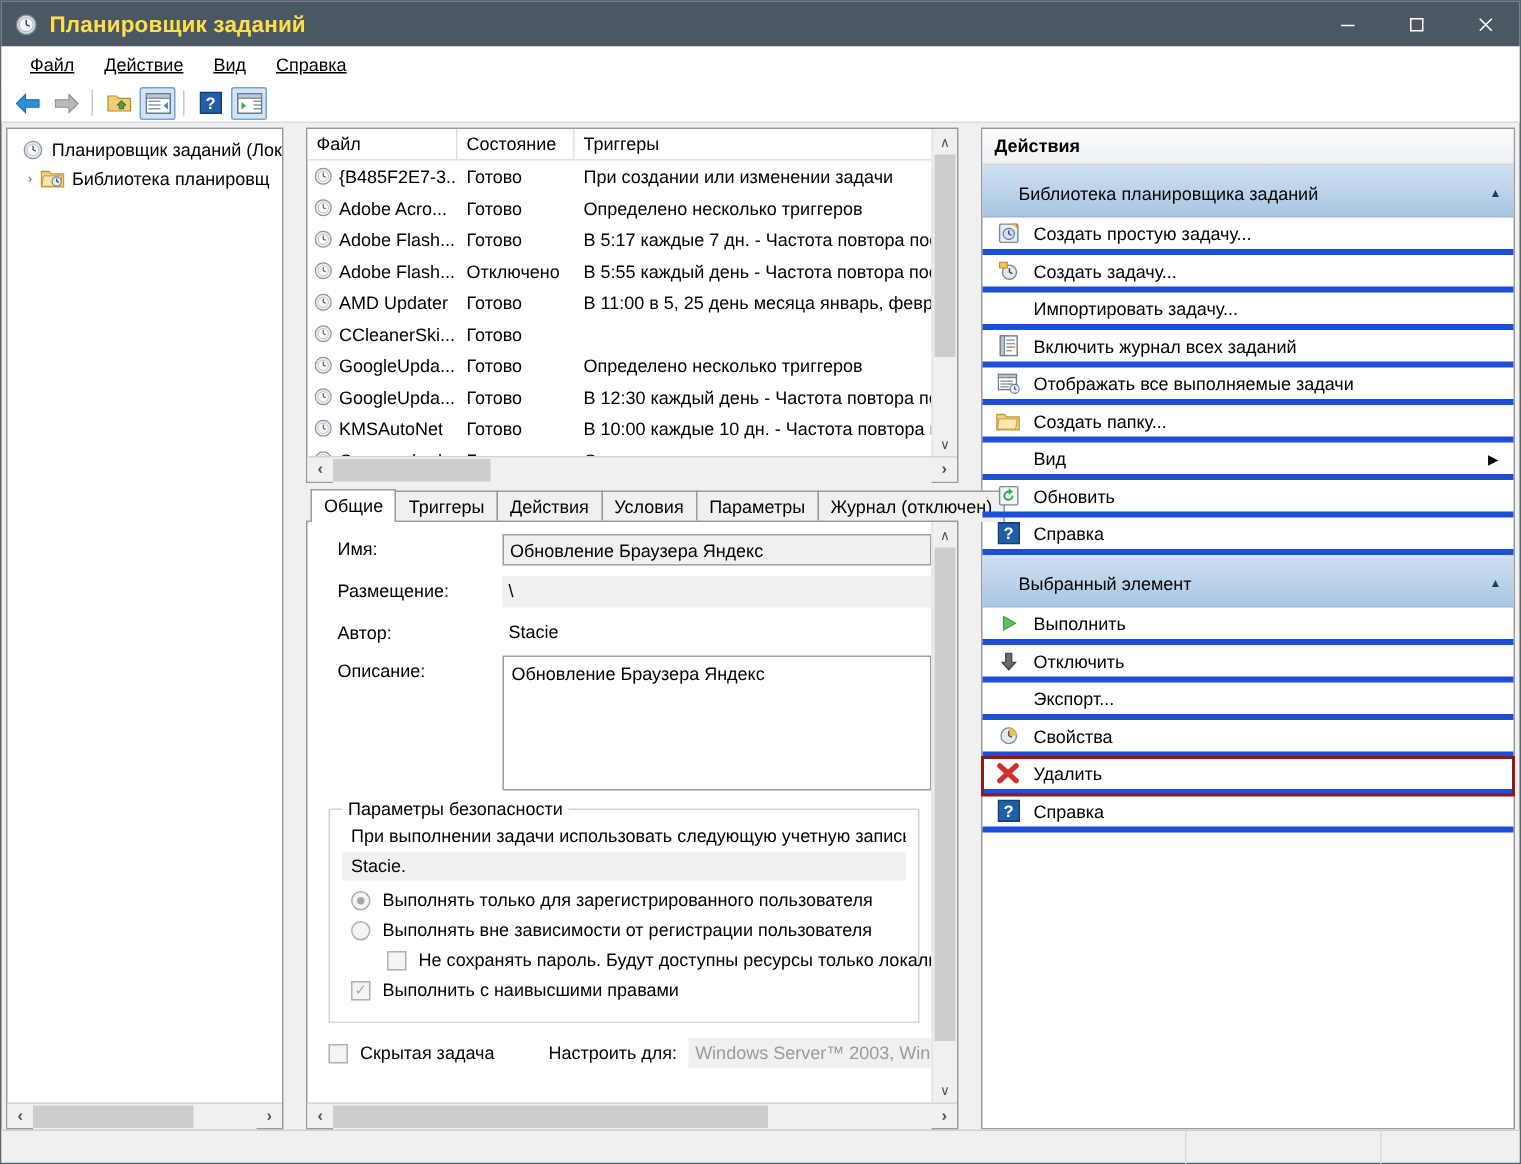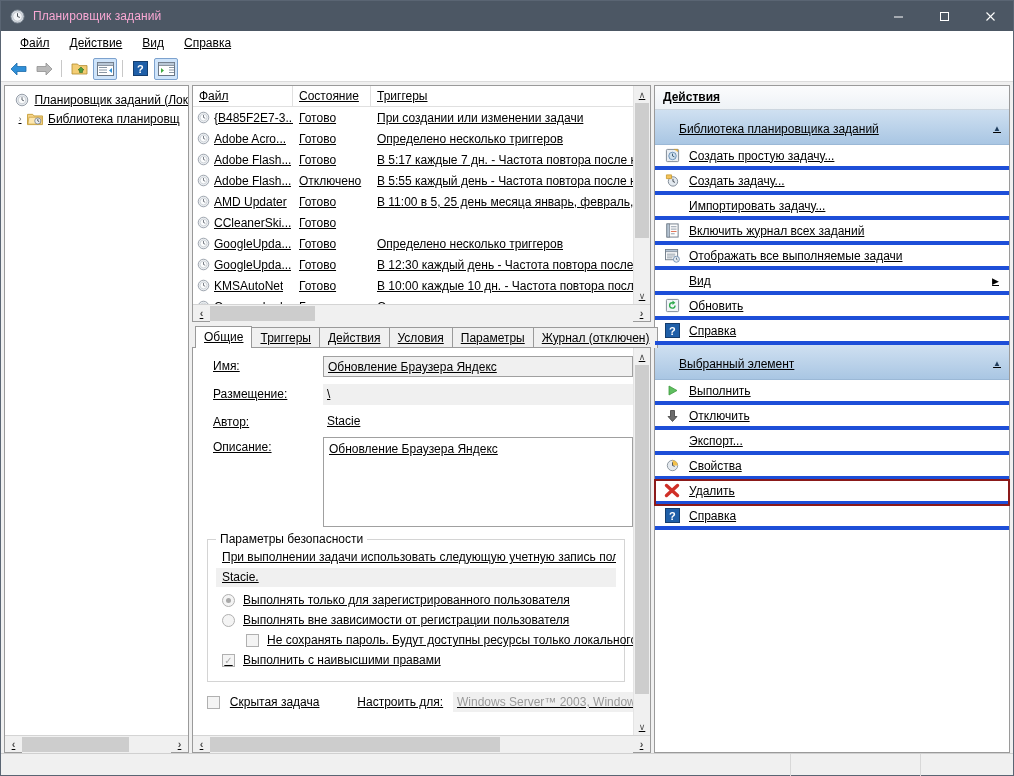--- a/index.html
+++ b/index.html
@@ -21,22 +21,23 @@
   }
 
   
   .titlebar {
     height: 30px; background: #4c5764;
     display: flex; align-items: center;
     flex: 0 0 30px;
   }
   .title-icon { margin-left: 9px; margin-right: 8px; display:flex; }
   .title-text {
-    color: #f9a8d4; font-size: 12px; letter-spacing: .1px;
+    color: #fde047; font-size: 15px; letter-spacing: .1px;
     flex: 1;
+    font-weight: bold;
   }
   .win-btns { display: flex; height: 30px; }
   .win-btn {
     width: 46px; height: 30px;
     display: flex; align-items: center; justify-content: center;
     color: #ffffff; font-size: 12px;
   }
 
   
   .menubar {
@@ -60,23 +61,22 @@
   .tb-btn {
     width: 24px; height: 22px;
     display: flex; align-items: center; justify-content: center;
     margin: 0 1px;
   }
   .tb-btn.sel { border: 1px solid #7da2ce; background: #cfe4fa; border-radius: 2px; }
   .tb-sep { width: 1px; height: 17px; background: #c8c8c8; margin: 0 4px; }
 
   
   .body-area {
-    flex: 1; display: flex; padding: 3px 3px 0 3px; gap: 0;
+    flex: 1; display: flex; padding: 3px 3px 0 3px; gap: 12px;
     min-height: 0;
-    text-decoration: underline;
   }
 
   
   .tree-pane {
     width: 185px; background: #ffffff;
     border: 1px solid #9a9a9a;
     display: flex; flex-direction: column;
     position: relative;
   }
   .tree-inner { flex: 1; overflow: hidden; padding-top: 4px; }
@@ -736,20 +736,29 @@
               <rect x="2" y="7" width="9" height="1" fill="#8c98a5"></rect>
               <rect x="2" y="9" width="6" height="1" fill="#8c98a5"></rect>
               <circle cx="12.2" cy="11" r="3.2" fill="#e8edf2" stroke="#5a7ea6" stroke-width=".8"></circle>
               <line x1="12.2" y1="11" x2="12.2" y2="9.3" stroke="#2c4a66" stroke-width=".8"></line>
               <line x1="12.2" y1="11" x2="13.4" y2="11.7" stroke="#2c4a66" stroke-width=".8"></line>
             </svg>
         </span>
         <span class="act-label">Отображать все выполняемые задачи</span>
       </div>
       <div class="act-item">
+        <span class="act-ico">
+          <svg width="16" height="14" viewBox="0 0 17 15">
+              <path d="M0.5 2.5 L6 2.5 L7.4 4.2 L16.5 4.2 L16.5 13.5 L0.5 13.5 Z" fill="#f6d489" stroke="#c2982f" stroke-width=".9"></path>
+              <path d="M2 5.6 L15.2 5.6 L14 13 L0.9 13 Z" fill="#fde7b0" stroke="#c2982f" stroke-width=".7"></path>
+            </svg>
+        </span>
+        <span class="act-label">Создать папку...</span>
+      </div>
+      <div class="act-item">
         <span class="act-ico"></span>
         <span class="act-label">Вид</span>
         <span class="submenu-arrow">▶</span>
       </div>
       <div class="act-item">
         <span class="act-ico">
           <svg width="15" height="15" viewBox="0 0 16 16">
               <rect x="1.5" y="1.5" width="13" height="13" rx="1" fill="#f1f5f8" stroke="#7d8893" stroke-width="1"></rect>
               <path d="M11.4 8 A3.6 3.6 0 1 1 8 4.4 L8 2.6 L11 5 L8 7.4 L8 5.8 A2.2 2.2 0 1 0 10 8 Z" fill="#2faa4d"></path>
             </svg>

